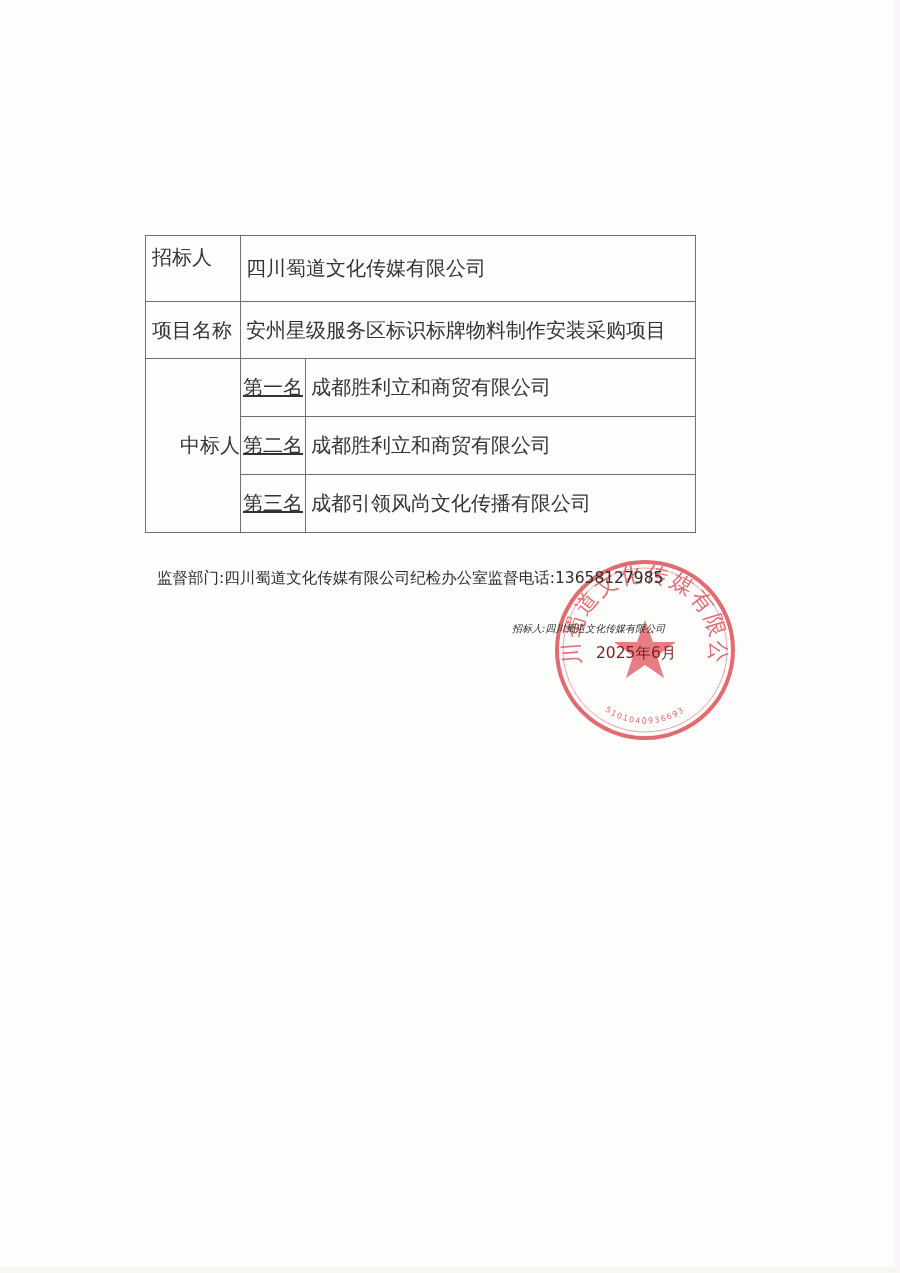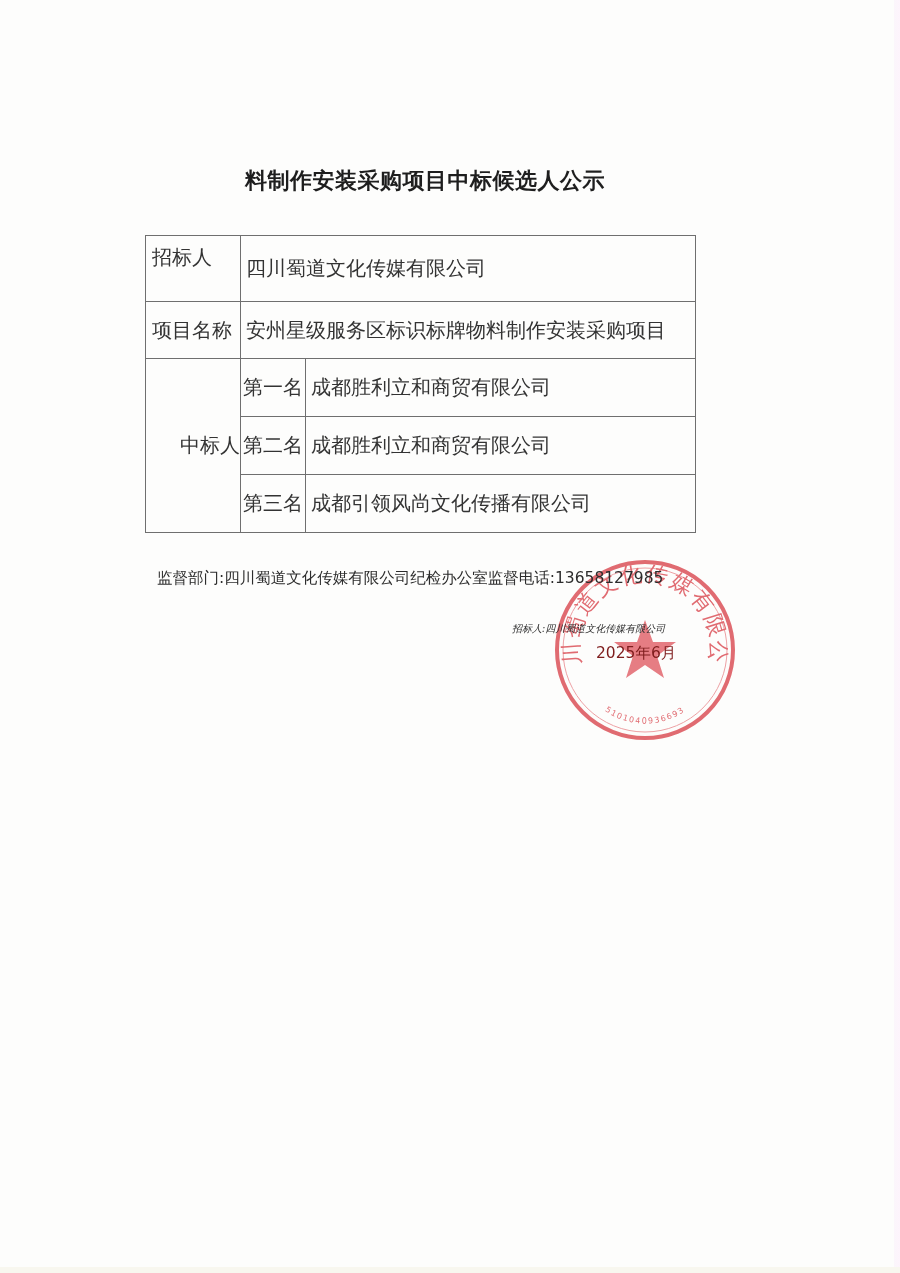--- a/index.html
+++ b/index.html
@@ -25,21 +25,21 @@
   .tbl {
     position: absolute; left: 145px; top: 235px; width: 551px;
     border-collapse: collapse; font-size: 20px; color: #333;
   }
   .tbl td { border: 1.3px solid #6f6f6f; padding: 0; vertical-align: middle; }
   .c-label { width: 88px; padding-left: 6px !important; }
   .r-bidder td { height: 57px; }
   .r-bidder .c-label { vertical-align: top; padding-top: 8px !important; }
   .r-project td { height: 56px; }
   .r-win td { height: 57px; }
-  .c-rank { width: 64px; text-align: center; }
+  .c-rank { width: 64px; text-align: center; text-decoration: underline; }
   .c-val { padding-left: 5px !important; }
   .c-winlabel { text-align: right; }
   .supervise {
     position: absolute; left: 157px; top: 568px; font-size: 15.5px; color: #2c2c2c;
     white-space: nowrap; z-index: 2;
   }
   .sign {
     position: absolute; left: 512px; top: 622px; font-size: 10px; color: #2c2c2c;
     white-space: nowrap; z-index: 2; font-style: italic;
   }
@@ -52,21 +52,20 @@
     z-index: 1; opacity: 0.78;
   }
 </style>
 </head>
 <body>
 
 <div class="edge-right"></div>
 <div class="edge-bottom"></div>
 
 <div class="title">
-  <div>料制作安装采购项目中标候选人公示</div>
 </div>
 
 <table class="tbl">
   <tbody>
       <tr class="r-bidder">
     <td class="c-label">招标人</td>
     <td class="c-val" colspan="2">四川蜀道文化传媒有限公司</td>
   </tr>
   <tr class="r-project">
     <td class="c-label">项目名称</td>

